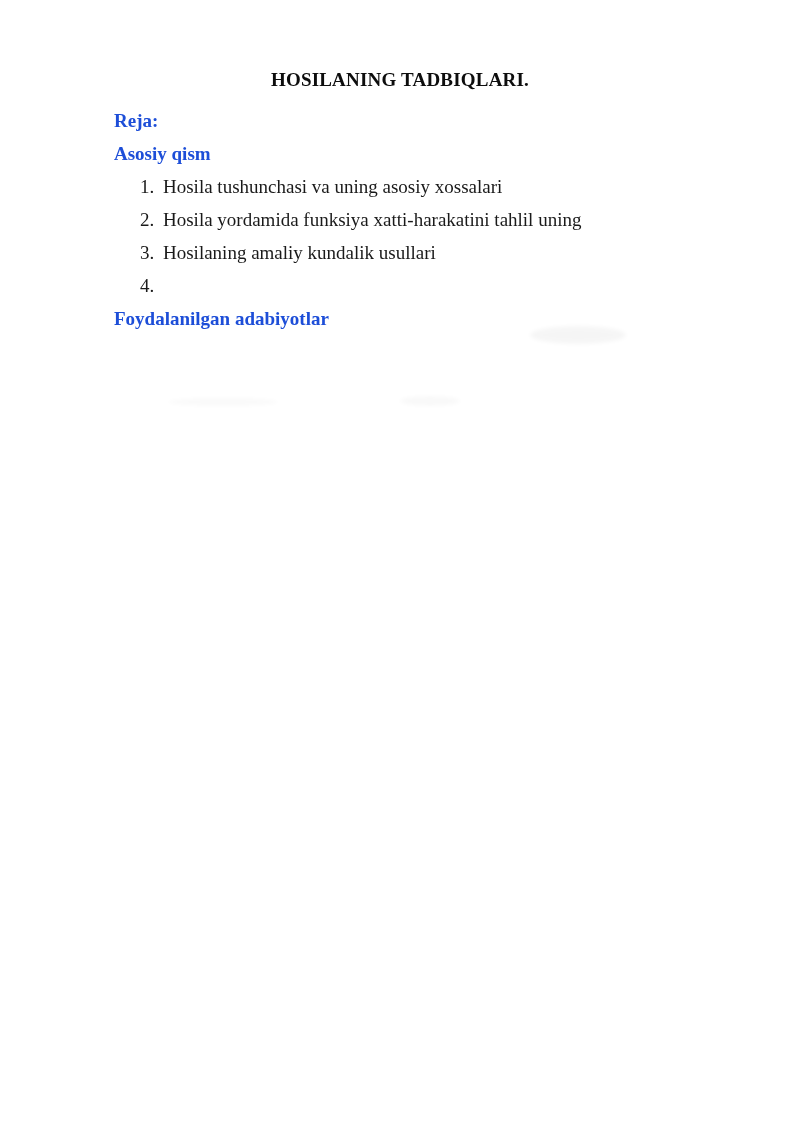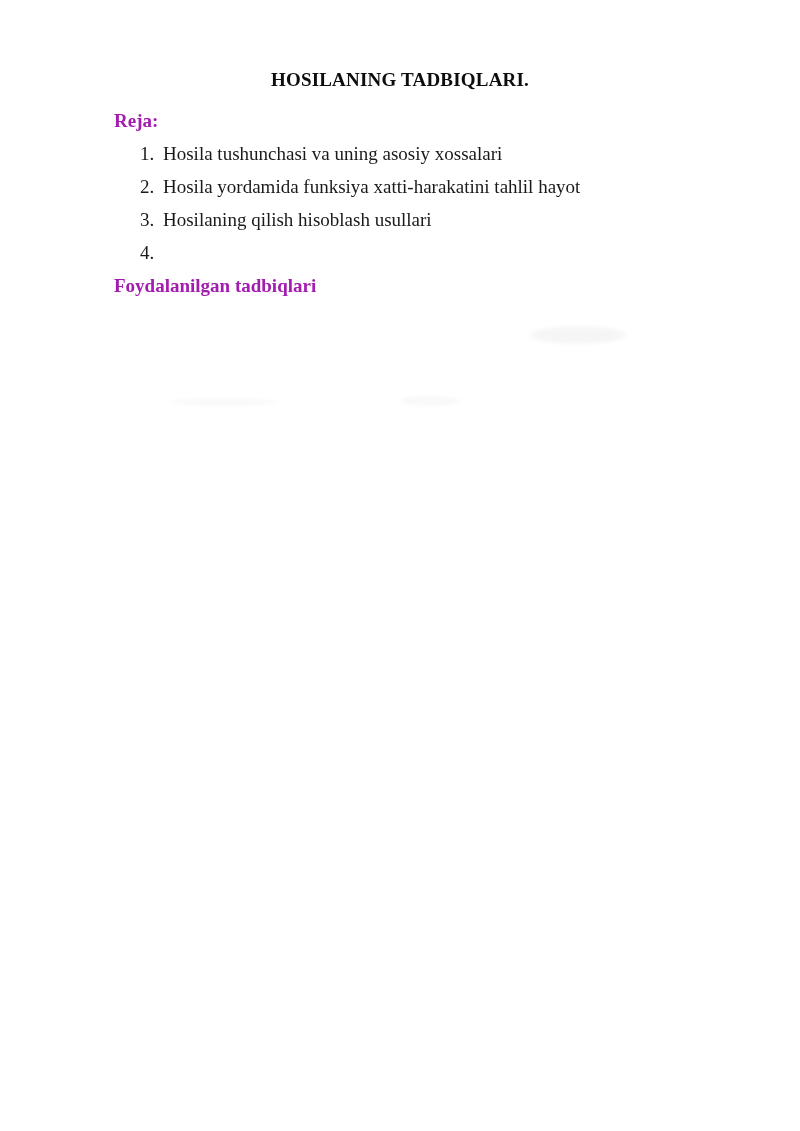--- a/index.html
+++ b/index.html
@@ -37,21 +37,21 @@
     margin: 0 0 12px 0;
     color: #0d0d0d;
   }
 
   
   .heading {
     font-size: 19px;
     font-weight: bold;
     line-height: 33px;
     margin: 0;
-    color: #a21caf;
+    color: #1d4ed8;
     white-space: nowrap;
   }
 
   
   .outline-list {
     list-style: none;
     margin: 0;
     padding: 0;
   }
   .outline-item {
@@ -104,41 +104,42 @@
 
 <div class="page">
 
   <div class="content">
 
     <h1 class="doc-title">HOSILANING TADBIQLARI.</h1>
 
     <p class="heading">Reja:</p>
 
 
+    <p class="heading">Asosiy qism</p>
 
     <ol class="outline-list">
       <li class="outline-item">
         <span class="item-number">1.</span>
         <span class="item-text">Hosila tushunchasi va uning asosiy xossalari</span>
       </li>
       <li class="outline-item">
         <span class="item-number">2.</span>
-        <span class="item-text">Hosila yordamida funksiya xatti-harakatini tahlil hayot</span>
+        <span class="item-text">Hosila yordamida funksiya xatti-harakatini tahlil uning</span>
       </li>
       <li class="outline-item">
         <span class="item-number">3.</span>
-        <span class="item-text">Hosilaning qilish hisoblash usullari</span>
+        <span class="item-text">Hosilaning amaliy kundalik usullari</span>
       </li>
       <li class="outline-item">
         <span class="item-number">4.</span>
       </li>
     </ol>
 
 
-    <p class="heading">Foydalanilgan tadbiqlari</p>
+    <p class="heading">Foydalanilgan adabiyotlar</p>
 
   </div>
 
   <div class="grain grain-a"></div>
   <div class="grain grain-b"></div>
   <div class="grain grain-c"></div>
 
   <div class="page-number">1</div>
 
 </div>

